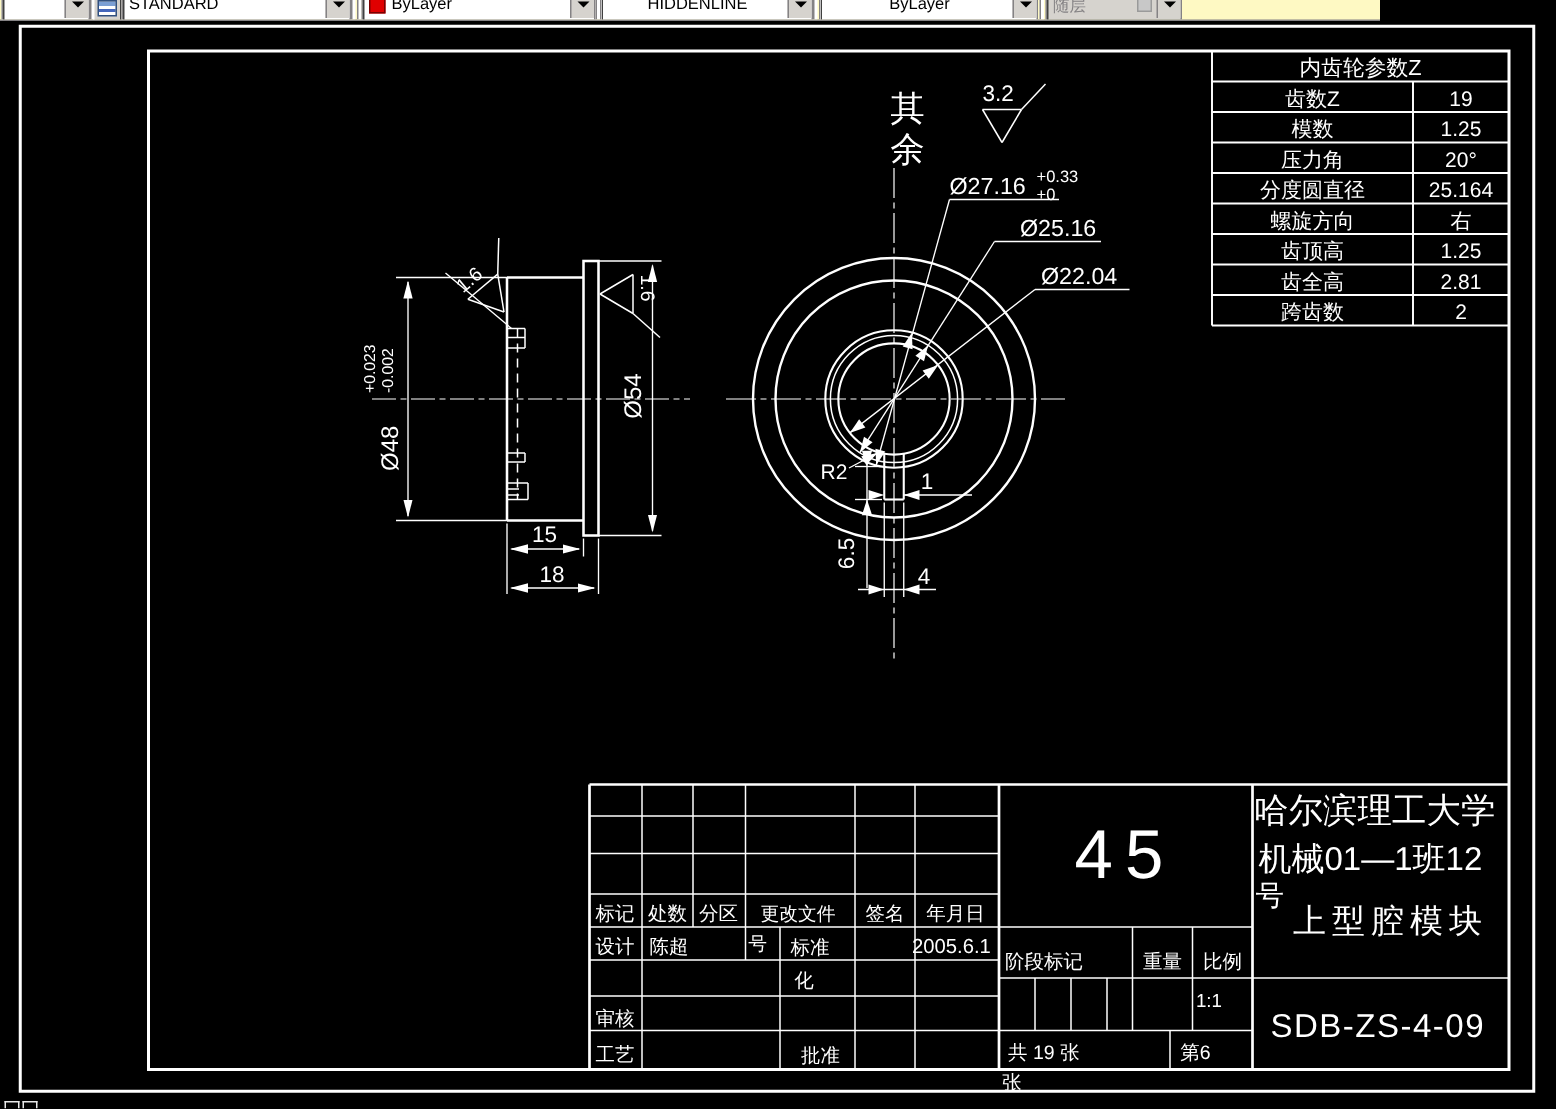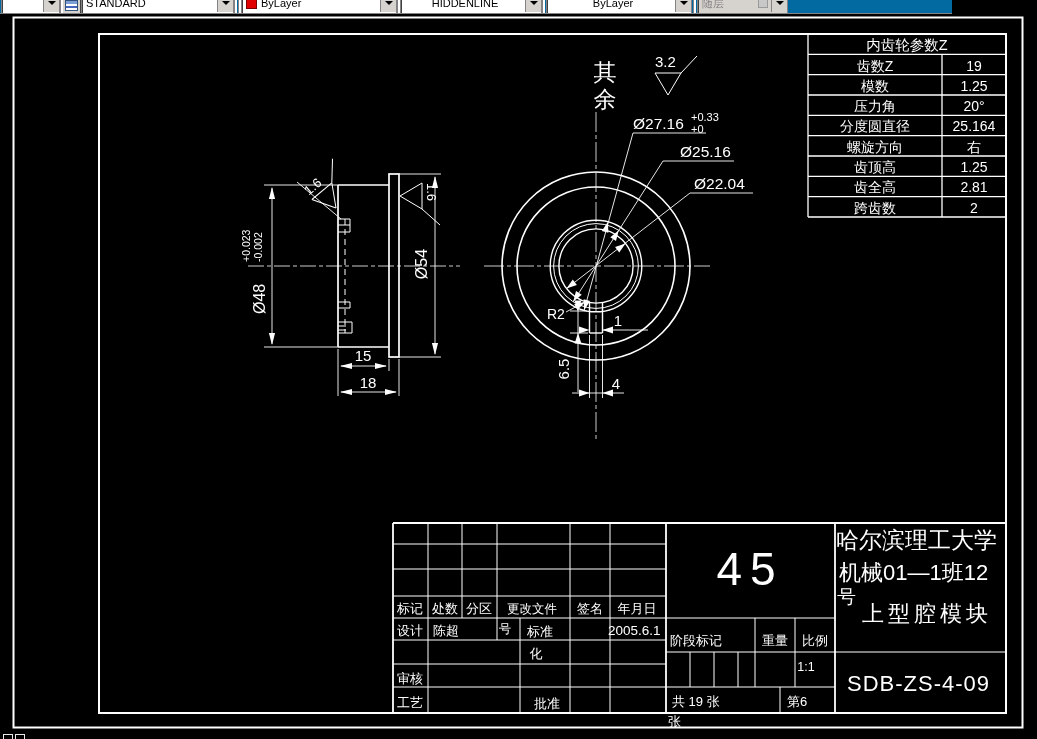--- a/index.html
+++ b/index.html
@@ -1,20 +1,20 @@
 <!DOCTYPE html>
 <html><head>
 <meta charset="utf-8">
 <style>
   html,body{margin:0;padding:0;background:#000;}
   .stage{position:relative;width:1037px;height:739px;overflow:hidden;background:#000;
          font-family:"Liberation Sans",sans-serif;}
   
-  .toolbar{position:absolute;left:0;top:0;width:920px;height:13px;background:#0369a1;
-           border-bottom:1px solid #848284;overflow:hidden;z-index:5;padding-left:32px;}
+  .toolbar{position:absolute;left:0;top:0;width:920px;height:13px;background:#fef9c3;
+           border-bottom:1px solid #848284;overflow:hidden;z-index:5;}
   .combo{position:absolute;top:-8px;height:20px;background:#fff;border:1px solid #848284;
          box-shadow:inset 1px 1px 0 #404040;font-size:11px;color:#000;display:flex;align-items:center;}
   .combo .val{padding-left:4px;white-space:nowrap;overflow:hidden;flex:1;}
   .combo.centered .val{text-align:center;}
   .dd{width:15px;height:18px;background:#d6d3ce;border-left:1px solid #848284;margin-left:auto;
       display:flex;align-items:center;justify-content:center;flex:none;}
   .dd::after{content:"";width:0;height:0;border:4px solid transparent;border-top-color:#000;margin-top:4px;}
   .combo.disabled{background:#d6d3ce;color:#848284;}
   .sep{position:absolute;top:0;width:2px;height:13px;background:#fff;border-left:1px solid #848284;}
   .tbtn{position:absolute;top:-3px;width:17px;height:16px;background:#d6d3ce;border:1px solid #fff;

